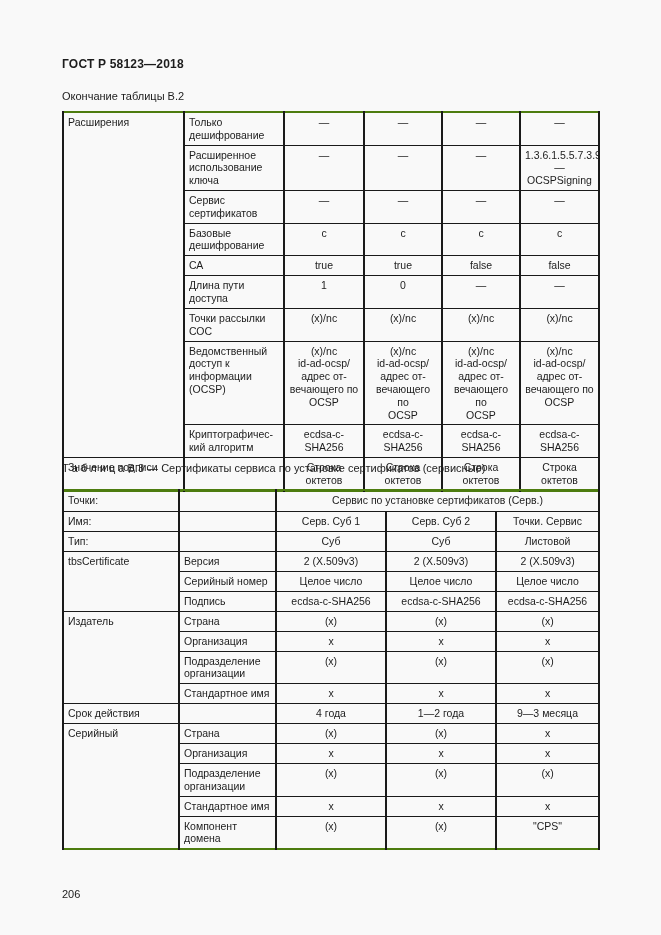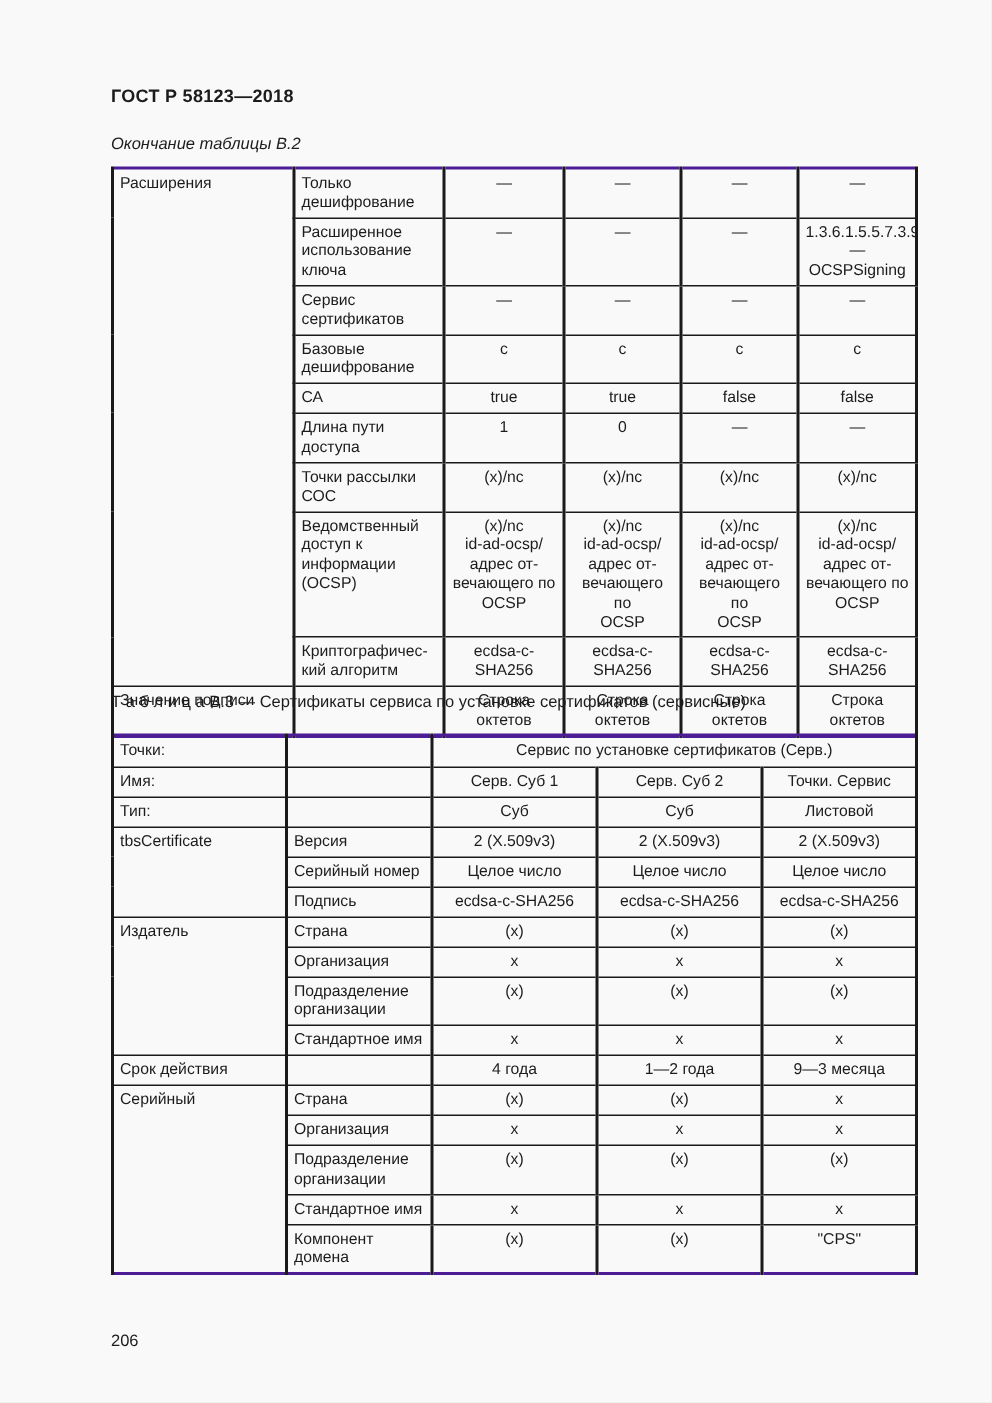--- a/index.html
+++ b/index.html
@@ -4,29 +4,29 @@
 <style>
   html,body{margin:0;padding:0;background:#e8e8e8;}
   .page{
     position:relative;
     width:661px;height:935px;
     background:#f9f9f9;
     font-family:"Liberation Sans", sans-serif;
     color:#1c1c1c;
     overflow:hidden;
   }
-  .abs{position:absolute;left:62px;margin-left:12px;}
+  .abs{position:absolute;left:62px;}
   .doc-title{top:57px;font-size:12px;font-weight:bold;letter-spacing:.2px;}
   .cap{font-size:11px;}
-  .italic{font-style:italic;text-align:center;}
+  .italic{text-align:center;}
   table.t{
     border-collapse:collapse;
     table-layout:fixed;
     width:536px;
-    border:2px solid #4c1d95;
+    border:2px solid #4d7c0f;
     font-size:10.5px;
     line-height:1.22;
   }
   table.t td{
     border:solid #1a1a1a;
     border-width:1px 2px;
     padding:3px 4px;
     vertical-align:top;
     white-space:pre-line;
     overflow:hidden;

